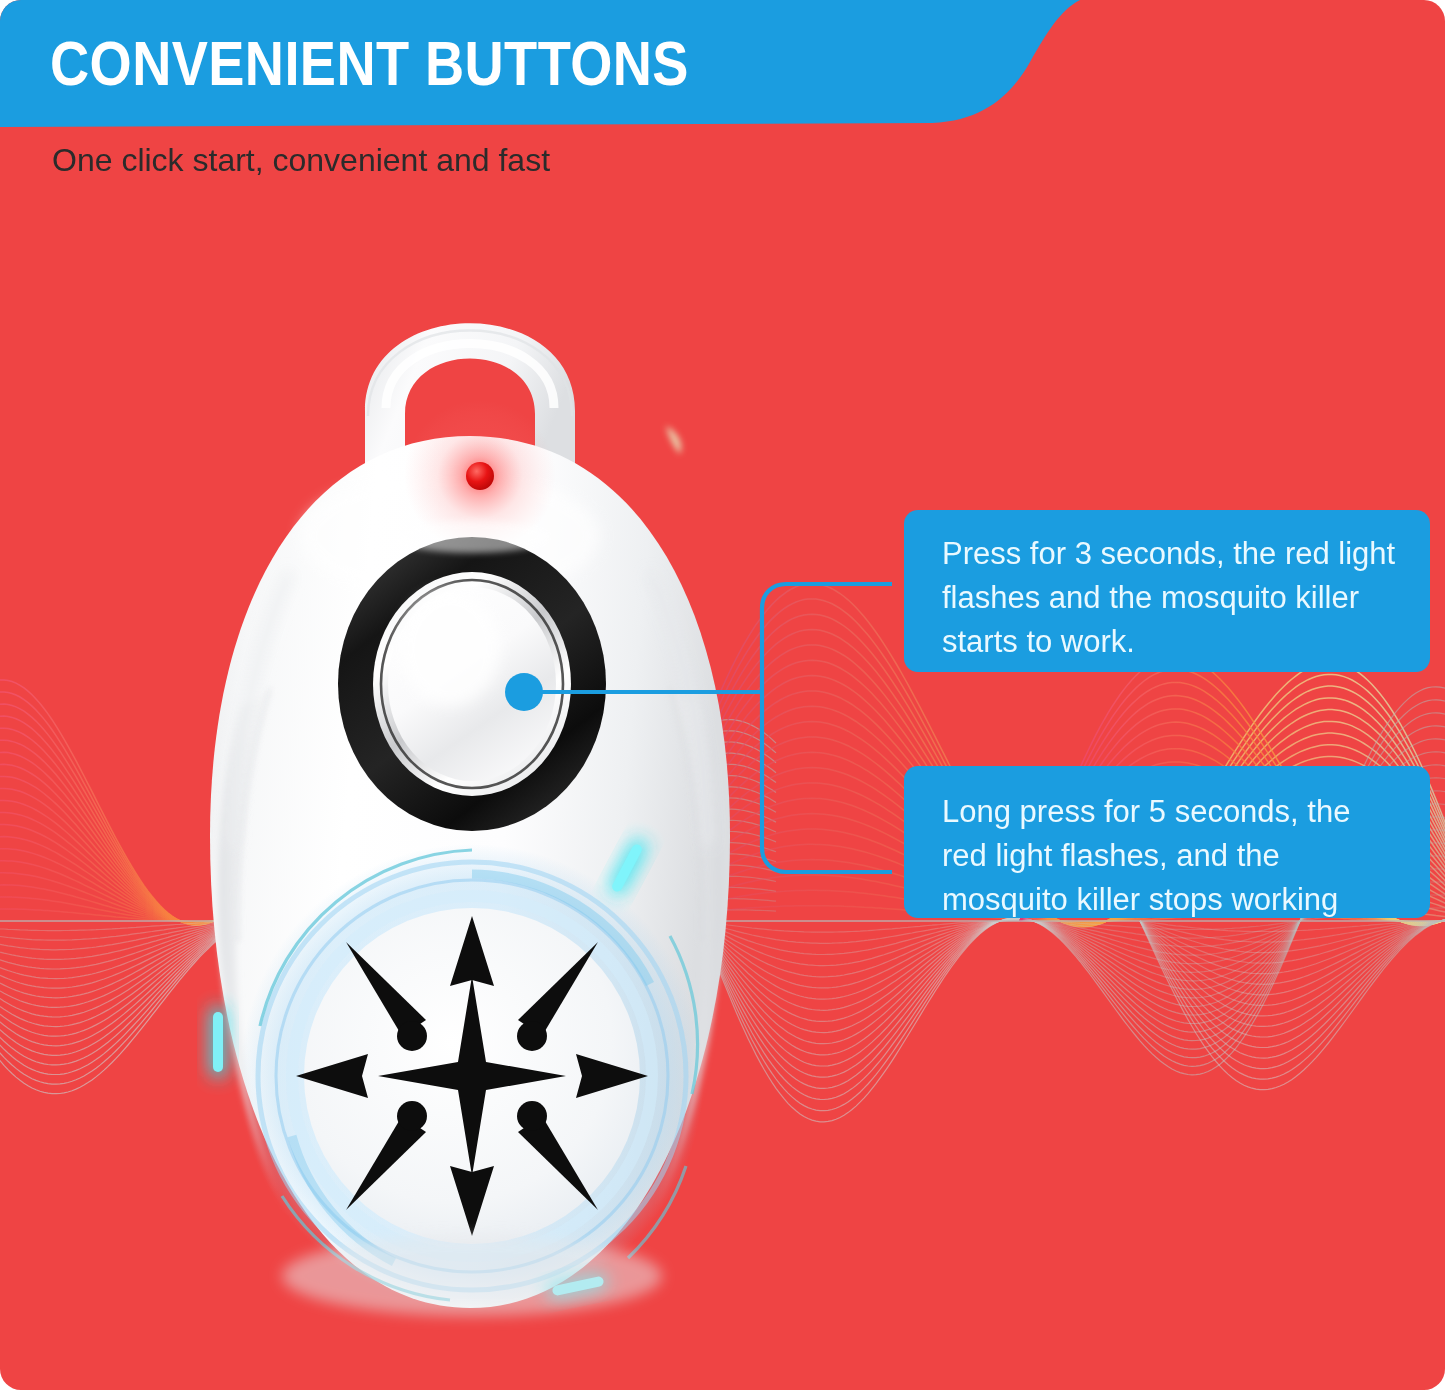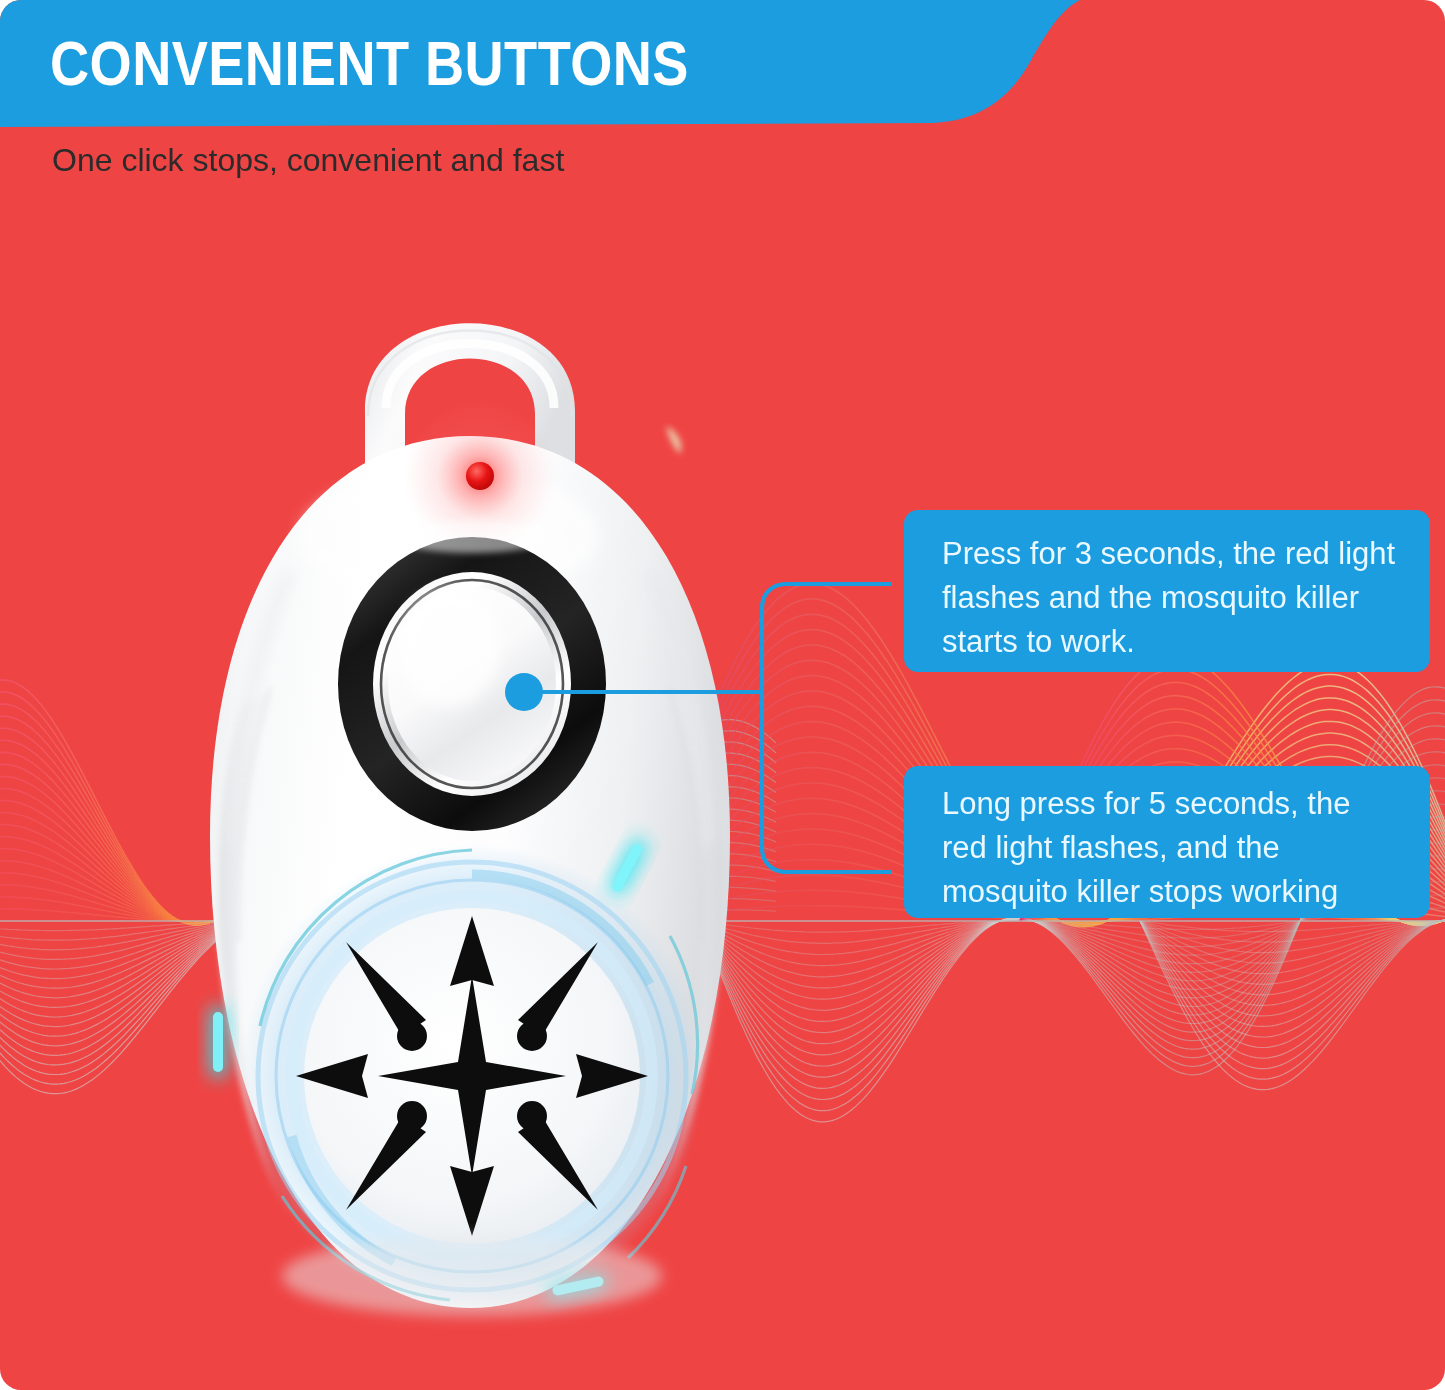--- a/index.html
+++ b/index.html
@@ -94,21 +94,21 @@
     left: 887px;
     top: 510px;
     width: 526px;
     height: 162px;
   }
   #callout-2 {
     left: 887px;
     top: 766px;
     width: 526px;
     height: 152px;
-    padding-top: 16px;
+    padding-top: 24px;
   }
 </style>
 </head>
 <body>
 
 <div id="page">
 
   <svg id="waves-layer" viewBox="0 0 1445 1390" xmlns="http://www.w3.org/2000/svg">
     <defs>
       <linearGradient id="wgA" x1="0" y1="0" x2="1" y2="0">
@@ -417,21 +417,21 @@
       <ellipse cx="322" cy="1040" rx="190" ry="40" fill="#e6e8eb" opacity="0.5" filter="url(#softBlur)"></ellipse>
     </svg>
   </div>
 
   <div id="banner">
     <svg width="1100" height="128" viewBox="0 0 1100 128" xmlns="http://www.w3.org/2000/svg">
       <path d="M0,0 L1080,0 C1060,10 1046,34 1030,62 C1012,94 984,121 932,123 L0,127 Z" fill="#1b9de0"></path>
     </svg>
     <div id="banner-title">CONVENIENT BUTTONS</div>
   </div>
-  <div id="banner-subtitle">One click stops, convenient and fast</div>
+  <div id="banner-subtitle">One click start, convenient and fast</div>
 
   <svg id="connector" viewBox="0 0 420 420" xmlns="http://www.w3.org/2000/svg">
 
     <circle cx="24" cy="192" r="19" fill="#1b9de0"></circle>
 
     <line x1="24" y1="192" x2="262" y2="192" stroke="#1b9de0" stroke-width="4.2"></line>
 
     <path d="M392,84 L286,84 C272,84 262,94 262,108 L262,348
              C262,362 272,372 286,372 L392,372" fill="none" stroke="#1b9de0" stroke-width="4.2"></path>
   </svg>

